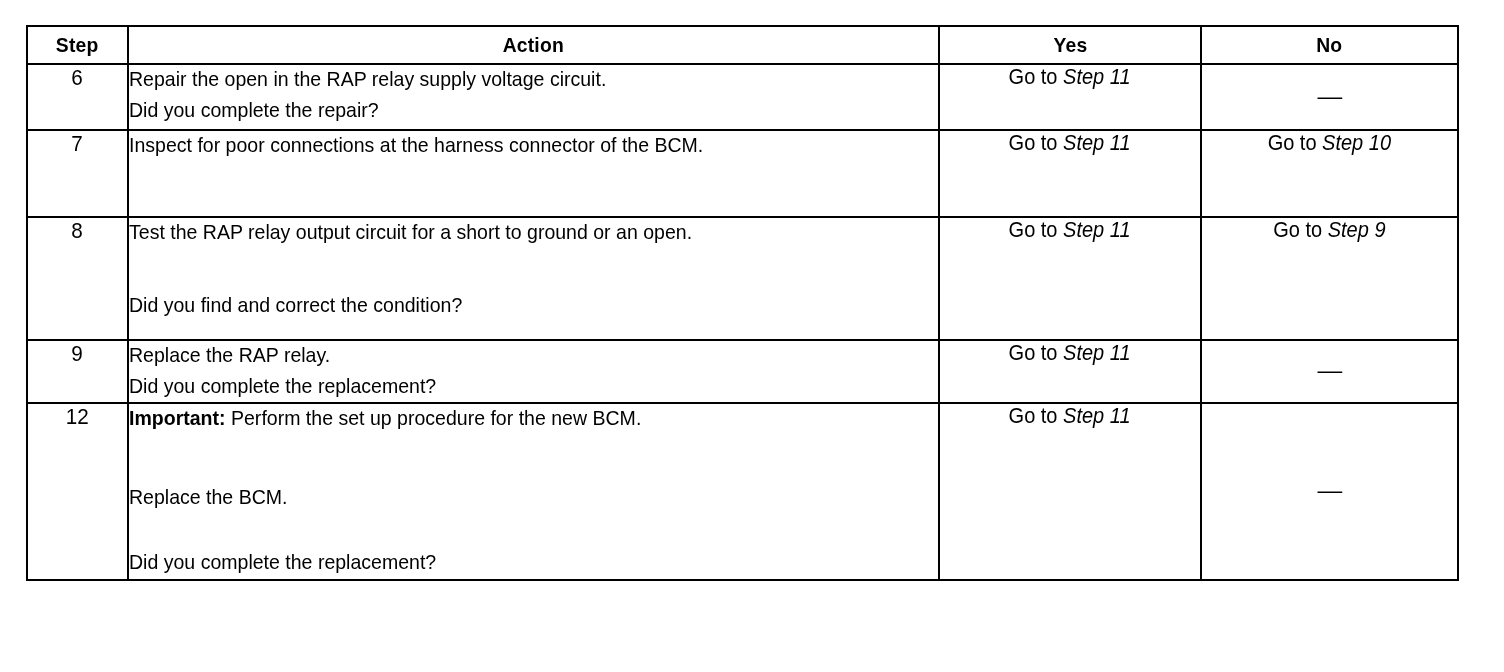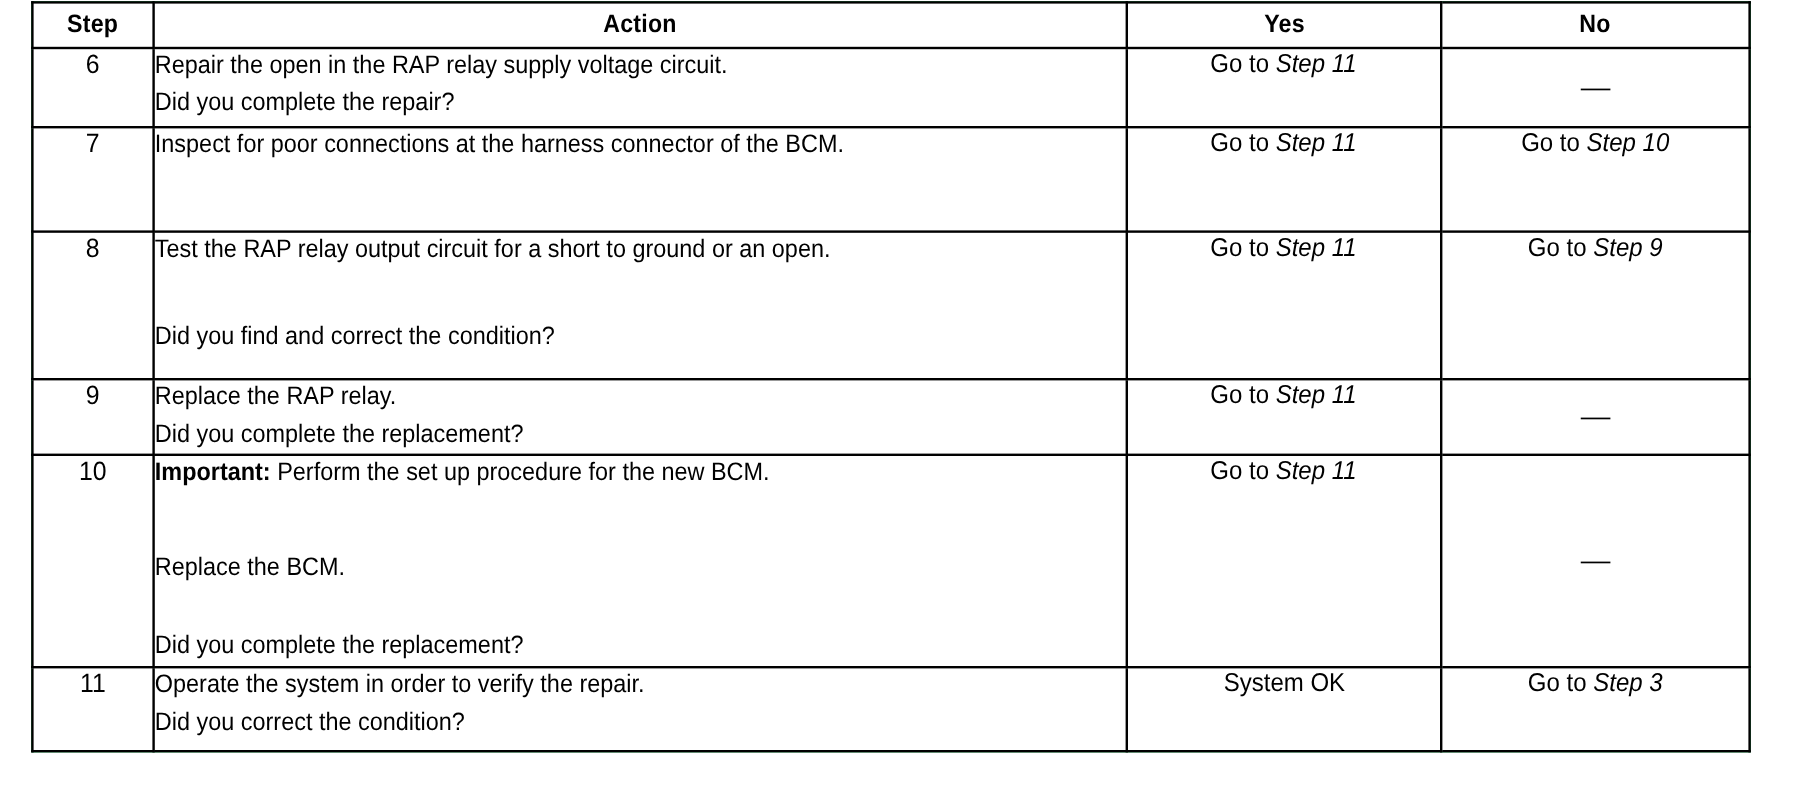--- a/index.html
+++ b/index.html
@@ -8,25 +8,25 @@
     width:1504px;height:672px;overflow:hidden;
     font-family:"Liberation Sans","DejaVu Sans",sans-serif;
     color:#000000;
     -webkit-font-smoothing:none;
   }
   #sheet{position:relative;width:1504px;height:672px;background:#fff;}
 
   
   table.diag{
     position:absolute;
-    left:26px; top:1px;
+    left:26px; top:25px;
     width:1431px;
     border-collapse:collapse;
     table-layout:fixed;
-    background:#22c55e;
+    background:#14532d;
   }
   table.diag td, table.diag th{
     border:2.5px solid #000;
     padding:0;
     vertical-align:top;
     background:#fff;
   }
 
   
   col.c-step{width:101px;}
@@ -190,47 +190,32 @@
         <td class="rescell">
           <span class="rtxt"><span>Go to </span><span class="stepref">Step 11</span></span>
         </td>
         <td class="rescell mid">
           <span class="dash">—</span>
         </td>
       </tr>
 
       <tr class="r10">
         <td class="stepcell">
-          <span class="num">10</span>
+          <span class="num">12</span>
         </td>
         <td class="actioncell">
           <span class="line"><span class="b">Important:</span><span> Perform the set up procedure for the new BCM.</span></span>
           <span class="line gap-xl">Replace the BCM.</span>
           <span class="line gap-md">Did you complete the replacement?</span>
         </td>
         <td class="rescell">
           <span class="rtxt"><span>Go to </span><span class="stepref">Step 11</span></span>
         </td>
         <td class="rescell mid">
           <span class="dash">—</span>
         </td>
       </tr>
 
-      <tr class="r11">
-        <td class="stepcell">
-          <span class="num">11</span>
-        </td>
-        <td class="actioncell">
-          <span class="line">Operate the system in order to verify the repair.</span>
-          <span class="line gap-sm">Did you correct the condition?</span>
-        </td>
-        <td class="rescell">
-          <span class="rtxt">System OK</span>
-        </td>
-        <td class="rescell">
-          <span class="rtxt"><span>Go to </span><span class="stepref">Step 3</span></span>
-        </td>
-      </tr>
 
     </tbody>
   </table>
 
 </div>
 
 </body></html>

